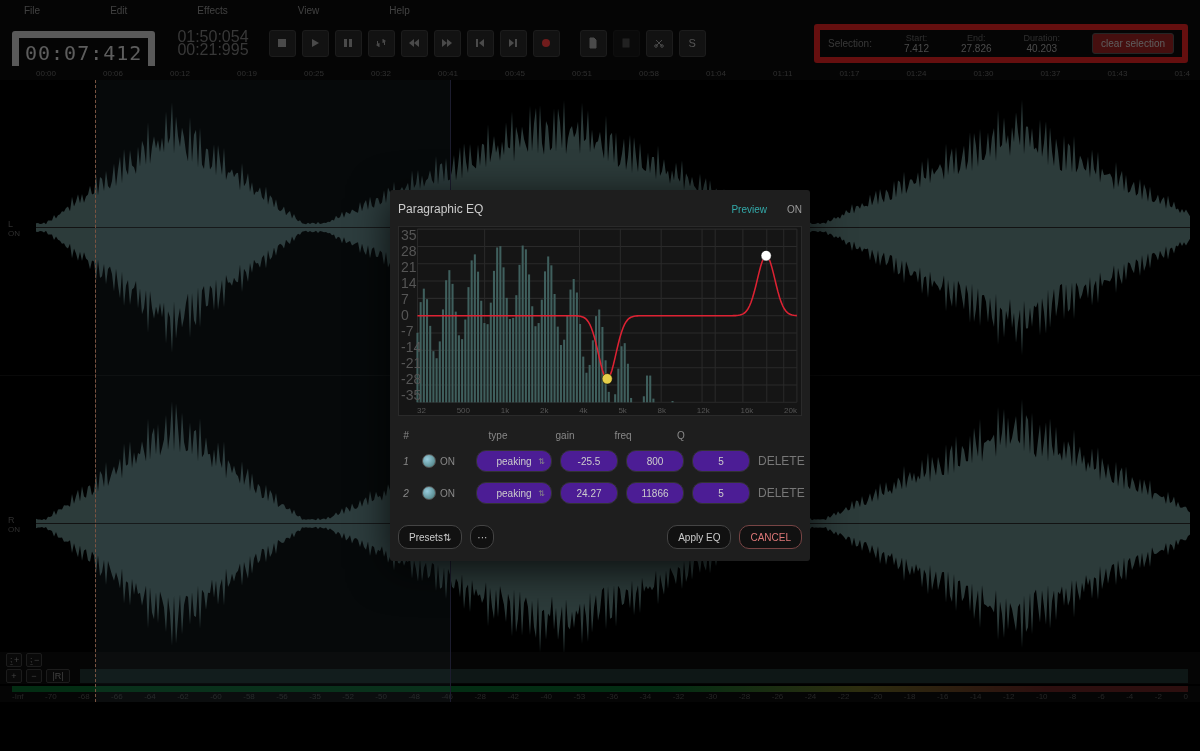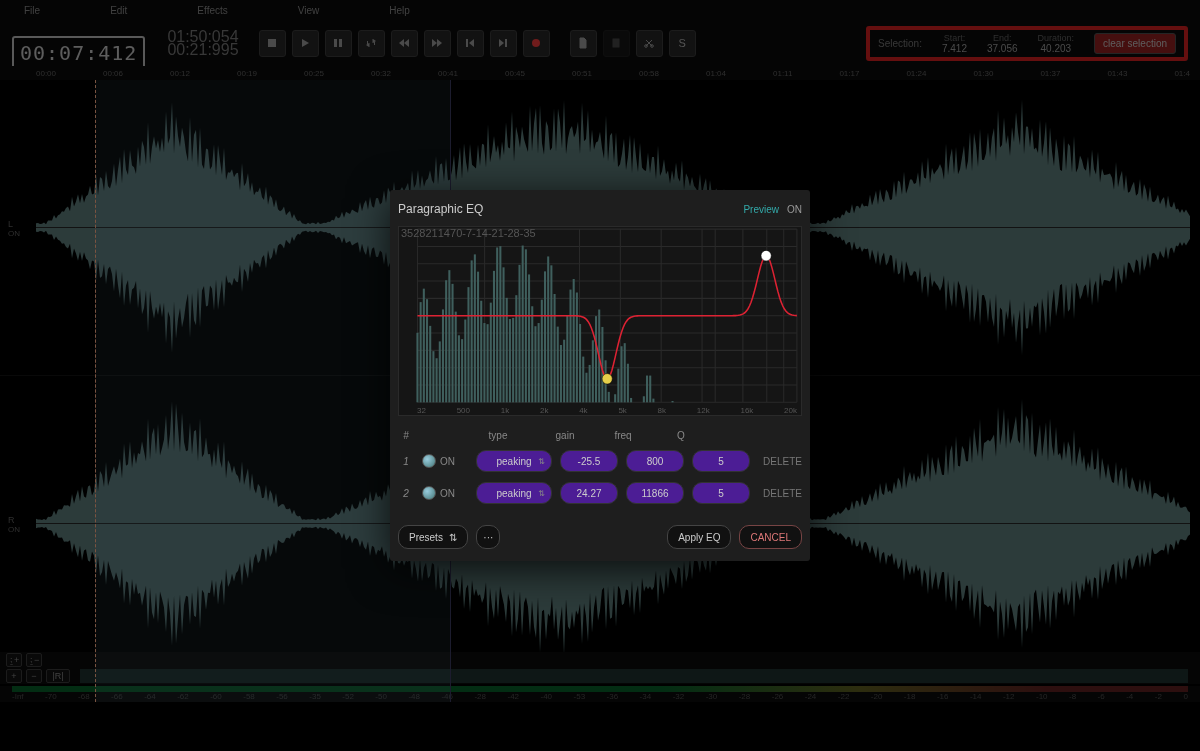--- a/index.html
+++ b/index.html
@@ -4,26 +4,26 @@
 <style>
 * { margin:0; padding:0; box-sizing:border-box; font-family:-apple-system,BlinkMacSystemFont,"Segoe UI",Arial,sans-serif; }
 body { background:#000; width:1200px; height:751px; overflow:hidden; position:relative; color:#888; font-size:10px; }
 
 
 .menubar { display:flex; height:20px; align-items:center; padding-left:24px; gap:70px; background:#0a0a0a; }
 .menubar span { cursor:pointer; color:#777; font-size:10px; }
 
 
 .toolbar { display:flex; align-items:center; height:46px; padding:0 12px; gap:6px; background:#0a0a0a; }
-.timecode { font-family:monospace; font-size:20px; color:#aaa; border:2px solid #a3a3a3; padding:3px 6px; border-radius:3px; letter-spacing:1px;margin-top:20px;}
+.timecode { font-family:monospace; font-size:20px; color:#aaa; border:7px solid #a3a3a3; padding:3px 6px; border-radius:3px; letter-spacing:1px;margin-top:20px;}
 .timepair { font-size:16px; color:#666; line-height:13px; margin-left:16px; }
 .tbtn { width:27px; height:27px; background:#222; border:1px solid #333; border-radius:3px; display:flex; align-items:center;justify-content:center; cursor:pointer; color:#888;}
 .tbtn svg{width:12px;height:12px}
 .tsep{width:8px}
-.selinfo { border:4px solid #b91c1c; border-radius:3px; padding:3px 8px; display:flex; gap:20px; align-items:center; font-size:10px; color:#666;margin-left:auto}
+.selinfo { border:6px solid #b91c1c; border-radius:3px; padding:3px 8px; display:flex; gap:32px; align-items:center; font-size:10px; color:#666;margin-left:auto}
 .selcol{text-align:center}
 .selcol .lab{color:#555;font-size:9px}
 .selcol .val{color:#888}
 .clearsel{background:#7f1d1d;border:1px solid #444;border-radius:3px;padding:4px 8px;cursor:pointer;color:#aaa;font-size:10px}
 
 
 .ruler { height:14px; background:#0a0a0a; position:relative; padding-left:36px;padding-right:10px }
 .ruler .ticks{position:relative;height:14px;display:flex;justify-content:space-between;align-items:center}
 .ruler .ticks span{font-size:8px;color:#555}
 
@@ -46,42 +46,42 @@
 .minimap .mm-sel{position:absolute;left:0;width:100%;height:100%;background:#1a2a28}
 .dbscale{height:16px;background:#0a0a0a;position:relative;padding:0 12px}
 .dbscale .grad{height:6px;background:linear-gradient(to right,#0a4 0%,#0a4 55%,#aa3 72%,#a33 88%,#a33 100%);opacity:.45;margin-top:2px}
 .dbscale .labels{display:flex;justify-content:space-between;font-size:8px;color:#444}
 
 
 .modal-backdrop{position:absolute;inset:0;background:rgba(0,0,0,.45);z-index:50;display:flex;align-items:center;justify-content:center}
 .modal{width:420px;background:#1e1e1e;border-radius:3px;box-shadow:0 8px 40px rgba(0,0,0,.8);padding:12px 8px;position:relative}
 .modal-head{display:flex;justify-content:space-between;align-items:center;margin-bottom:10px}
 .modal-title{color:#ccc;font-size:12px}
-.preview{display:flex;gap:8px;align-items:flex-end;font-size:10px}
+.preview{display:flex;gap:20px;align-items:flex-end;font-size:10px}
 .preview .plab{color:#3aa}
 .preview .pon{color:#999}
 
 .eq-plot{background:#151515;border:1px solid #2a2a2a;height:190px;position:relative;margin-bottom:6px}
 .eq-plot svg{width:100%;height:100%}
-.eq-ylabels{position:absolute;left:2px;top:0;bottom:12px;display:flex;flex-direction:row;justify-content:space-between;font-size:11px;color:#555}
+.eq-ylabels{position:absolute;left:2px;top:0;bottom:12px;display:flex;flex-direction:column;justify-content:space-between;font-size:14px;color:#555}
 .eq-xlabels{position:absolute;left:18px;right:4px;bottom:0;display:flex;justify-content:space-between;font-size:8px;color:#555}
 
 .band-table{margin-top:10px}
 .band-head{display:flex;font-size:10px;color:#888;padding:4px 0}
 .band-row{display:flex;align-items:center;gap:8px;padding:5px 0}
 .col-n{width:16px;text-align:center;font-style:italic}
 .col-on{width:46px;display:flex;align-items:center;gap:4px}
 .radio{width:14px;height:14px;border-radius:50%;border:1px solid #555;display:inline-block;background:radial-gradient(circle at 35% 35%,#9cd,#477);cursor:pointer}
 .col-type{width:76px}
 .col-val{width:58px}
-.col-del{width:44px;font-size:10px;color:#777;cursor:pointer;text-align:right}
+.col-del{width:44px;font-size:12px;color:#777;cursor:pointer;text-align:center}
 .sel,.numin{background:#4c1d95;border:1px solid #333;border-radius:10px;height:22px;color:#ccc;font-size:10px;display:flex;align-items:center;justify-content:center;width:100%;position:relative;cursor:pointer}
 .sel .chev{position:absolute;right:6px;font-size:8px;color:#888}
 .modal-foot{display:flex;align-items:center;gap:8px;margin-top:16px}
-.pbtn{background:#111;border:1px solid #444;border-radius:10px;height:24px;padding:0 10px;display:flex;align-items:center;gap:6px;color:#ccc;font-size:10px;cursor:pointer}
+.pbtn{background:#111;border:1px solid #444;border-radius:10px;height:24px;padding:0 10px;display:flex;align-items:center;color:#ccc;font-size:10px;cursor:pointer}
 .pbtn.small{padding:0 6px}
 .pbtn.apply{margin-left:auto}
 .pbtn.cancel{color:#d77;border-color:#744}
 
 
 .ic{fill:currentColor}
 </style>
 </head>
 <body>
 
@@ -171,21 +171,21 @@
   <div class="tbtn" style="font-size:11px;color:#999">S</div>
 
   <div class="selinfo">
     <span>Selection:</span>
     <div class="selcol">
         <div class="lab">Start:</div>
         <div class="val">7.412</div>
       </div>
     <div class="selcol">
         <div class="lab">End:</div>
-        <div class="val">37.056</div>
+        <div class="val">27.826</div>
       </div>
     <div class="selcol">
         <div class="lab">Duration:</div>
         <div class="val">40.203</div>
       </div>
     <div class="clearsel">clear selection</div>
   </div>
 </div>
 
 <div class="ruler">

